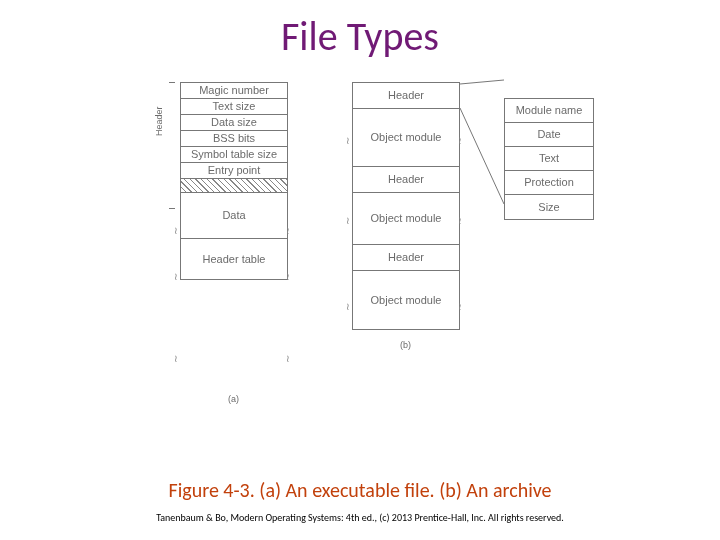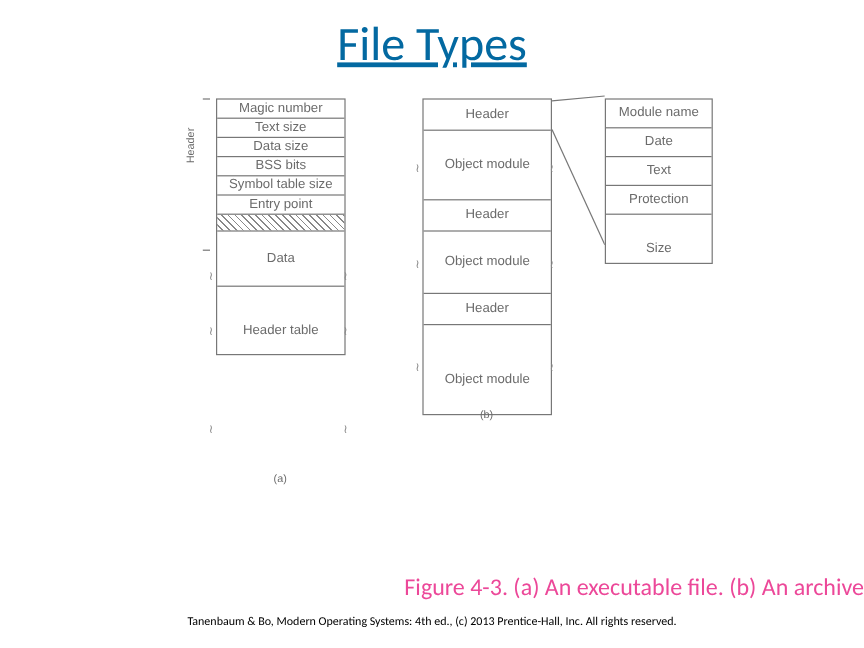--- a/index.html
+++ b/index.html
@@ -6,25 +6,24 @@
   body {
     width: 720px;
     height: 540px;
     background: #fff;
     font-family: Calibri, Arial, sans-serif;
     position: relative;
     overflow: hidden;
   }
   .title {
     font-size: 40px;
-    color: #0369a1;
+    color: #701a75;
     text-align: center;
     padding-top: 12px;
     font-weight: 400;
-    text-decoration: underline;
   }
   .diagram {
     position: absolute;
     top: 82px;
     left: 160px;
     width: 440px;
     height: 380px;
     color: #6b6b6b;
     font-family: Arial, sans-serif;
   }
@@ -35,40 +34,40 @@
   .cell {
     border-bottom: 1px solid #777;
     text-align: center;
     font-size: 11px;
     color: #6b6b6b;
     display: flex;
     align-items: center;
     justify-content: center;
     line-height: 1.1;
   }
-  .cell:last-child { border-bottom: none; margin-top: 16px; }
+  .cell:last-child { border-bottom: none; }
   .hatched {
     background: repeating-linear-gradient(45deg, transparent 0 3px, #888 3px 4px);
   }
   
   .colA { left: 20px; top: 0; width: 108px; }
   .colA .h  { height: 16px; }
   .colA .hatched { height: 14px; }
   .colA .t  { height: 46px; }
   .colA .d  { height: 46px; }
   .colA .r  { height: 32px; }
   .colA .s  { height: 40px; }
   
   .colB { left: 192px; top: 0; width: 108px; }
   .colB .hd { height: 26px; }
   .colB .om { height: 58px; }
   .colB .om2 { height: 52px; }
   .colB .last { height: 58px; border-bottom:none; }
   
-  .colC { left: 344px; top: 0; width: 90px; }
+  .colC { left: 344px; top: 16px; width: 90px; }
   .colC .c { height: 24px; }
   
   .vlabel {
     position: absolute;
     left: -6px;
     top: 54px;
     transform: rotate(-90deg);
     transform-origin: left top;
     font-size: 9px;
     color: #6b6b6b;
@@ -93,23 +92,23 @@
   
   .sublab {
     position: absolute;
     font-size: 9px;
     color: #6b6b6b;
   }
   .caption {
     position: absolute;
     bottom: 38px;
     left: 0; right: 0;
-    text-align: right;
+    text-align: center;
     font-size: 20px;
-    color: #ec4899;
+    color: #c2410c;
   }
   .copyright {
     position: absolute;
     bottom: 16px;
     left: 0; right: 0;
     text-align: center;
     font-size: 10px;
     color: #000;
   }
 </style>

